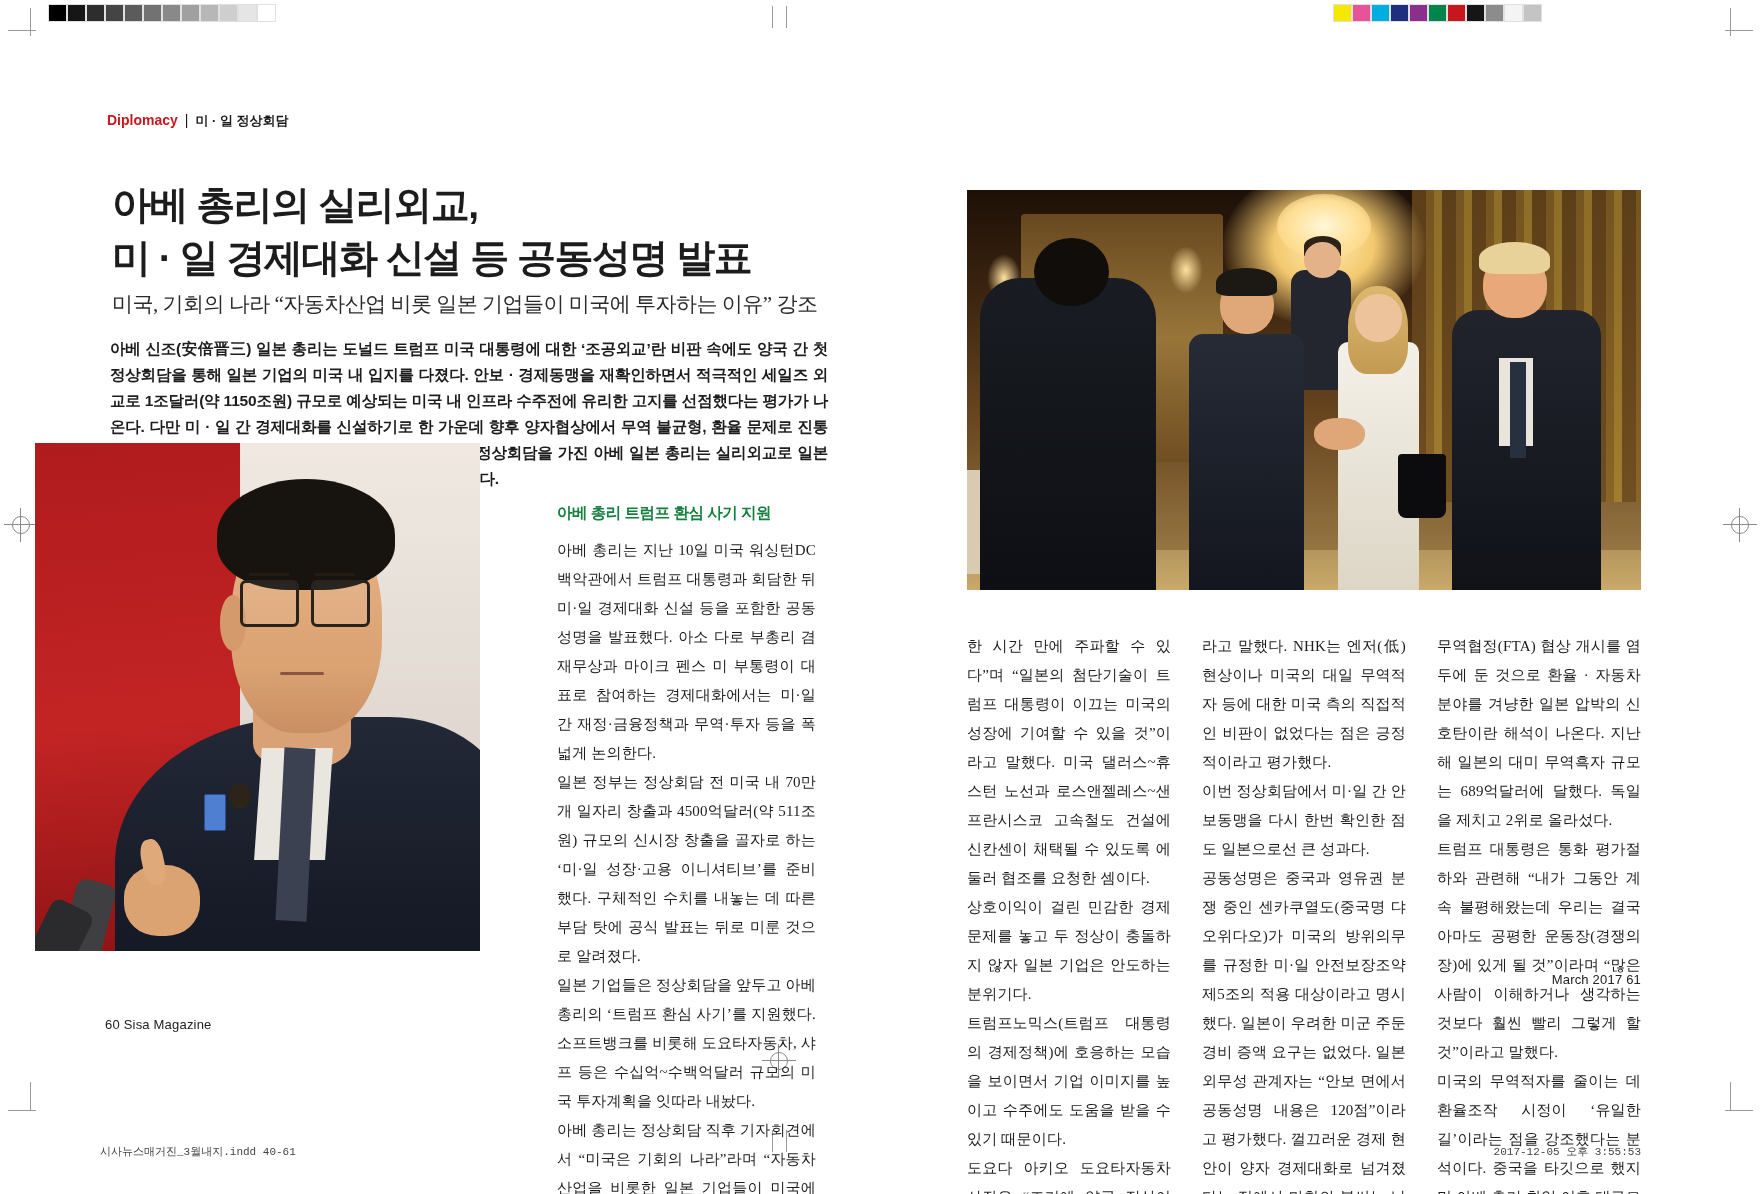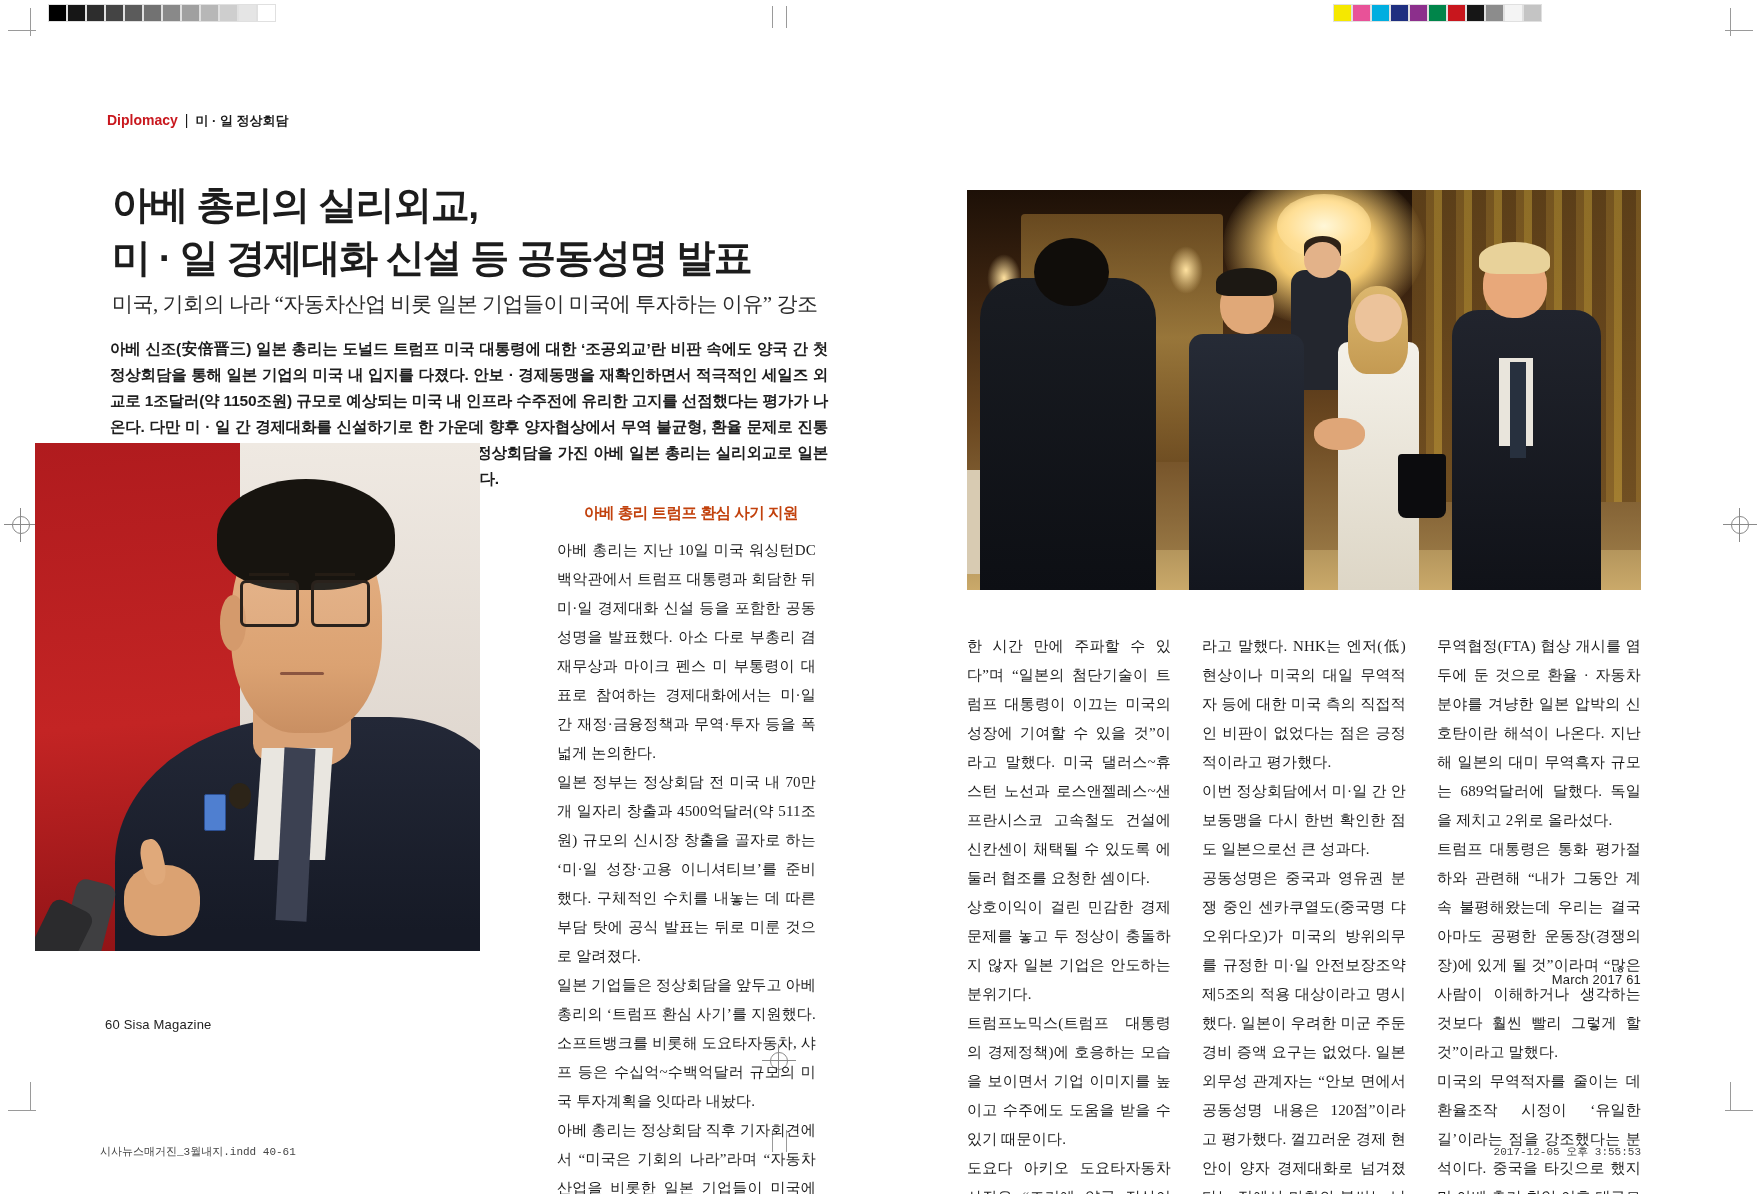--- a/index.html
+++ b/index.html
@@ -32,21 +32,21 @@
             font-weight:700;color:#1c1c1c;letter-spacing:-1.5px;}
   #subheadline{position:absolute;left:112px;top:290px;font-family:"Liberation Serif",serif;
             font-size:21px;color:#2a2a2a;letter-spacing:-0.5px;}
   #lead{position:absolute;left:110px;top:336px;width:718px;font-size:15.5px;line-height:26px;
         font-weight:700;color:#1d1d1d;text-align:justify;word-break:break-all;letter-spacing:-0.2px;}
 
   
   .bodycol{position:absolute;font-family:"Liberation Serif",serif;font-size:15px;line-height:29px;
            color:#1c1c1c;text-align:justify;word-break:break-all;letter-spacing:0.2px;}
   .bodycol .crosshead{font-family:"Liberation Sans",sans-serif;font-weight:700;font-size:15.5px;
-           letter-spacing:-0.5px;color:#c2410c;margin-left:27px;}
+           letter-spacing:-0.5px;color:#15803d;}
   .prewrap{white-space:pre-line;}
   #mid-column{left:557px;top:498px;width:259px;}
   #mid-column .crosshead{margin-bottom:9px;}
   #rcol1{left:967px;top:632px;width:204px;}
   #rcol1 .crosshead{margin-top:15px;margin-bottom:8px;}
   #rcol2{left:1202px;top:632px;width:204px;}
   #rcol3{left:1437px;top:632px;width:204px;}
 
   
   .folio{position:absolute;font-size:13px;color:#222;letter-spacing:0.2px;}

